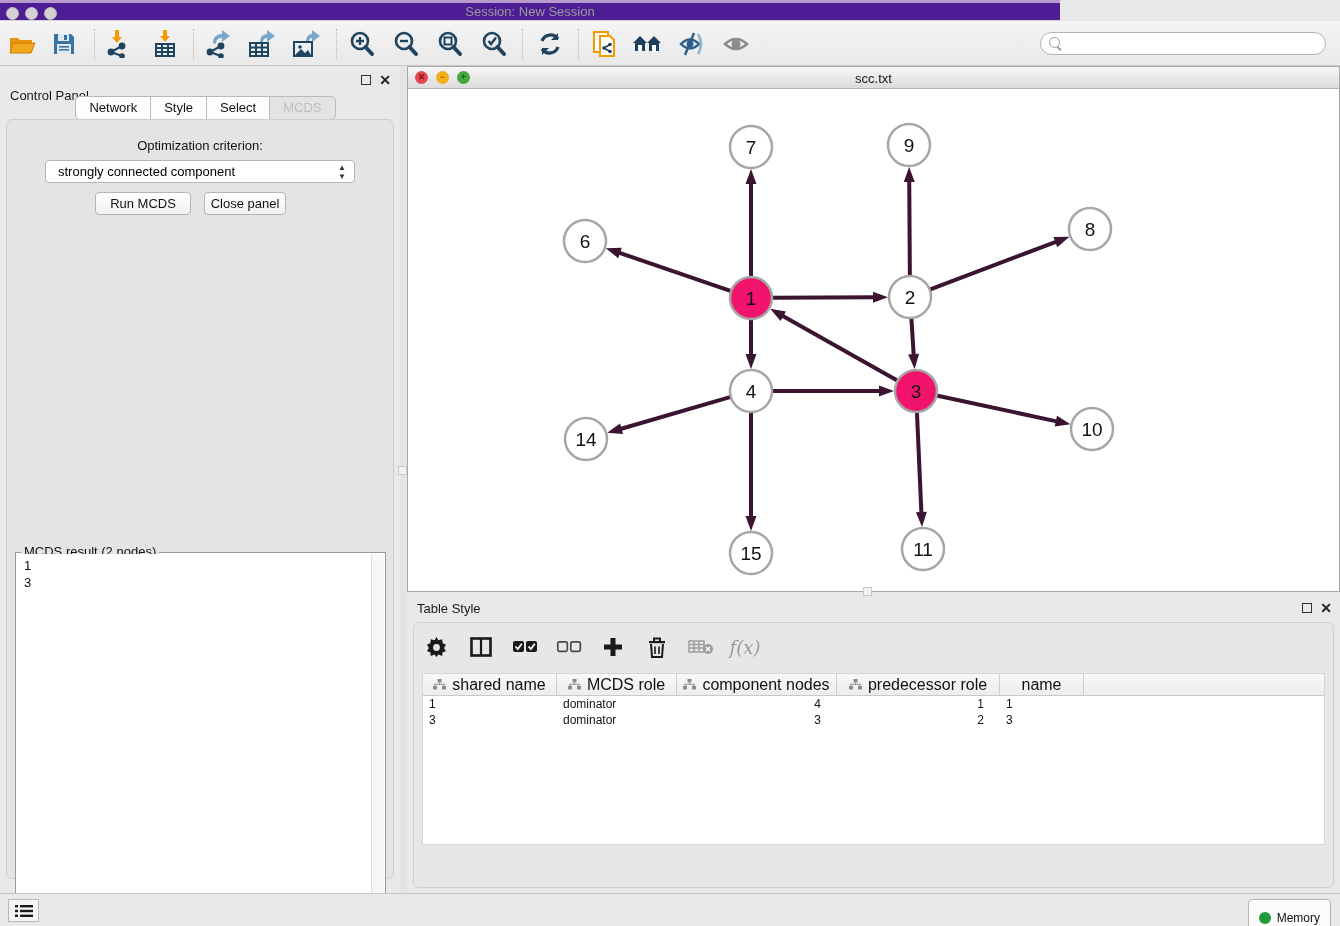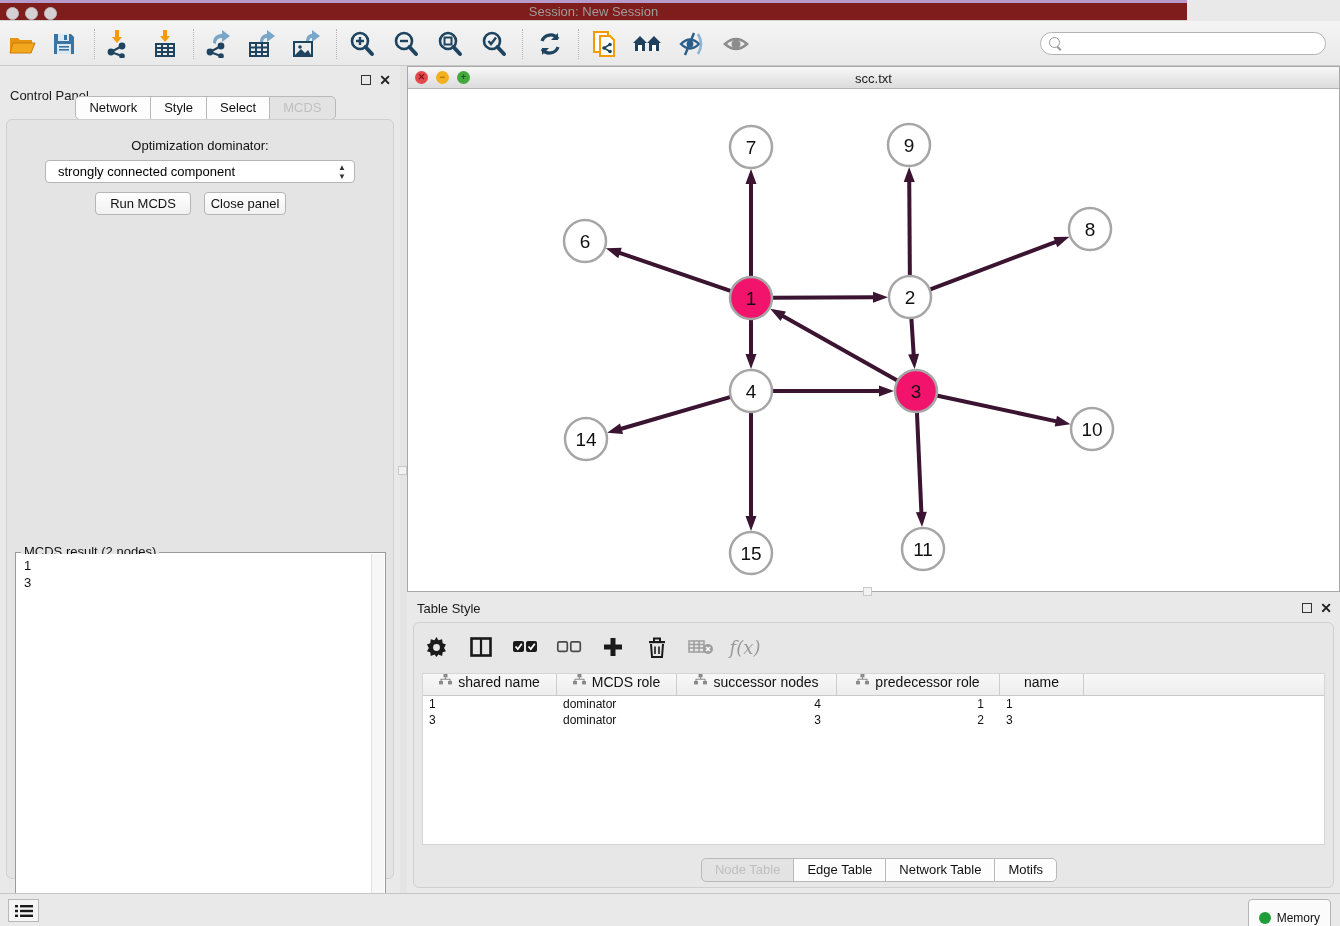--- a/index.html
+++ b/index.html
@@ -1,22 +1,22 @@
 <!DOCTYPE html>
 <html><head>
 <meta charset="utf-8">
 <style>
   * { margin:0; padding:0; box-sizing:border-box; }
   html,body { width:1340px; height:926px; overflow:hidden;
     font-family:"Liberation Sans", sans-serif; background:#e9e9e9; }
   #app { position:relative; width:1340px; height:926px; background:#e9e9e9; }
 
   
-  #titlebar { position:absolute; left:0; top:0; width:1187px; height:21px;
-    background:#7f1d1d; border-bottom:1px solid #d2d2d2; }
+  #titlebar { position:absolute; left:0; top:0; width:1060px; height:21px;
+    background:#4c1d95; border-bottom:1px solid #d2d2d2; }
   #titlebar .stripe { position:absolute; left:0; top:0; width:100%; height:3px; background:#b79bcb; }
   .traffic { position:absolute; top:7px; width:13px; height:13px; border-radius:50%;
     background:#d4d0d4; border:1px solid #bdb9bd; }
   #title-text { position:absolute; left:0; right:0; top:4px; text-align:center;
     font-size:13px; color:#9c9c9c; }
 
   
   #toolbar { position:absolute; left:0; top:21px; width:1340px; height:45px;
     background:linear-gradient(#f4f4f4,#e9e9e9); border-bottom:1px solid #c9c9c9; }
   .tb-icon { position:absolute; top:8px; width:34px; height:30px; display:flex;
@@ -85,22 +85,22 @@
   #tp-title { position:absolute; left:10px; top:6px; font-size:13px; color:#1a1a1a; }
   #tp-body { position:absolute; left:6px; top:27px; width:921px; height:266px;
     background:#e7e7e7; border:1px solid #d0d0d0; border-radius:6px; }
   #tp-toolbar { position:absolute; left:8px; top:5px; height:38px; display:flex; align-items:center; gap:14px; }
   .tp-icon { width:30px; height:28px; display:flex; align-items:center; justify-content:center; cursor:pointer; }
   .fx { font-family:"DejaVu Serif", serif; font-style:italic; font-size:18px; color:#9a9a9a; }
   #tp-table { position:absolute; left:8px; top:50px; right:8px; height:172px; background:#fff;
     border:1px solid #d5d5d5; overflow:hidden; }
   #tp-head { display:flex; height:22px; background:linear-gradient(#f8f8f8,#ededed);
     border-bottom:1px solid #c9c9c9; }
-  .th { display:flex; justify-content:center; position:relative;
-    font-size:14px; color:#111; border-right:1px solid #cdcdcd; gap:6px; }
+  .th { display:flex; align-items:center; justify-content:center; position:relative;
+    font-size:16px; color:#111; border-right:1px solid #cdcdcd; gap:6px; }
   .tr { display:flex; height:16px; }
   .td { font-size:12px; color:#111; line-height:16px; white-space:nowrap; }
   #tp-tabs { position:absolute; left:0; bottom:5px; width:100%; text-align:center; }
 
   
   #statusbar { position:absolute; left:0; top:893px; width:1340px; height:33px;
     background:#e9e9e9; border-top:1px solid #c6c6c6; }
   #list-btn { position:absolute; left:8px; top:5px; width:31px; height:23px; background:#f5f5f5;
     border:1px solid #b8b8b8; display:flex; align-items:center; justify-content:center; cursor:pointer; }
   #memory-btn { position:absolute; right:9px; top:5px; height:23px; padding:18px 10px;
@@ -268,21 +268,21 @@
       <div class="float-btn" style="left:361px"></div>
       <div class="close-btn" style="left:378px">✕</div>
     </div>
     <div id="cp-tabs"><span class="tabgroup" id="cp-tabgroup">
           <span class="tab">Network</span>
           <span class="tab">Style</span>
           <span class="tab">Select</span>
           <span class="tab active">MCDS</span>
         </span></div>
     <div id="cp-body">
-      <div id="opt-label">Optimization dominator:</div>
+      <div id="opt-label">Optimization criterion:</div>
       <div id="opt-select">
         <span>strongly connected component</span>
         <span class="chevrons">▲<br>▼</span>
       </div>
       <div class="btn" style="left:88px; width:96px;">Run MCDS</div>
       <div class="btn" style="left:197px; width:82px;">Close panel</div>
       <div id="result-group">
         <div id="result-legend">MCDS result (2 nodes)</div>
         <div id="result-body">
             <div>1</div>
@@ -474,21 +474,21 @@
               <span>
                 <svg width="13" height="11" viewBox="0 0 13 11">
                   <g fill="#8a8a8a">
                     <rect x="4.5" y="0" width="4" height="3.4"></rect>
                     <rect x="0" y="7" width="4" height="3.4"></rect>
                     <rect x="9" y="7" width="4" height="3.4"></rect>
                   </g>
                   <path d="M6.5 3.4 L6.5 5.2 M2 7 L2 5.2 L11 5.2 L11 7" stroke="#8a8a8a" stroke-width="1.1" fill="none"></path>
                 </svg>
               </span>
-              <span>successor nodes</span>
+              <span>component nodes</span>
             </div>
             <div class="th" style="width: 163px;">
               <span>
                 <svg width="13" height="11" viewBox="0 0 13 11">
                   <g fill="#8a8a8a">
                     <rect x="4.5" y="0" width="4" height="3.4"></rect>
                     <rect x="0" y="7" width="4" height="3.4"></rect>
                     <rect x="9" y="7" width="4" height="3.4"></rect>
                   </g>
                   <path d="M6.5 3.4 L6.5 5.2 M2 7 L2 5.2 L11 5.2 L11 7" stroke="#8a8a8a" stroke-width="1.1" fill="none"></path>
@@ -510,26 +510,20 @@
             </div>
             <div class="tr">
               <div class="td" style="width: 134px; text-align: left; padding: 0px 0px 0px 6px;">3</div>
               <div class="td" style="width: 120px; text-align: left; padding: 0px 0px 0px 6px;">dominator</div>
               <div class="td" style="width: 160px; text-align: right; padding: 0px 16px 0px 0px;">3</div>
               <div class="td" style="width: 163px; text-align: right; padding: 0px 16px 0px 0px;">2</div>
               <div class="td" style="width: 84px; text-align: left; padding: 0px 0px 0px 6px;">3</div>
             </div>
           </div>
       </div>
-      <div id="tp-tabs"><span class="tabgroup" id="tp-tabgroup">
-            <span class="tab active">Node Table</span>
-            <span class="tab">Edge Table</span>
-            <span class="tab">Network Table</span>
-            <span class="tab">Motifs</span>
-          </span></div>
     </div>
   </div>
 
   <div id="statusbar">
     <div id="list-btn">
       <svg width="18" height="14" viewBox="0 0 18 14">
           <g fill="#1a1a1a">
             <rect x="0" y="1" width="3" height="2.4"></rect>
             <rect x="5" y="1" width="13" height="2.4"></rect>
             <rect x="0" y="5.8" width="3" height="2.4"></rect>

